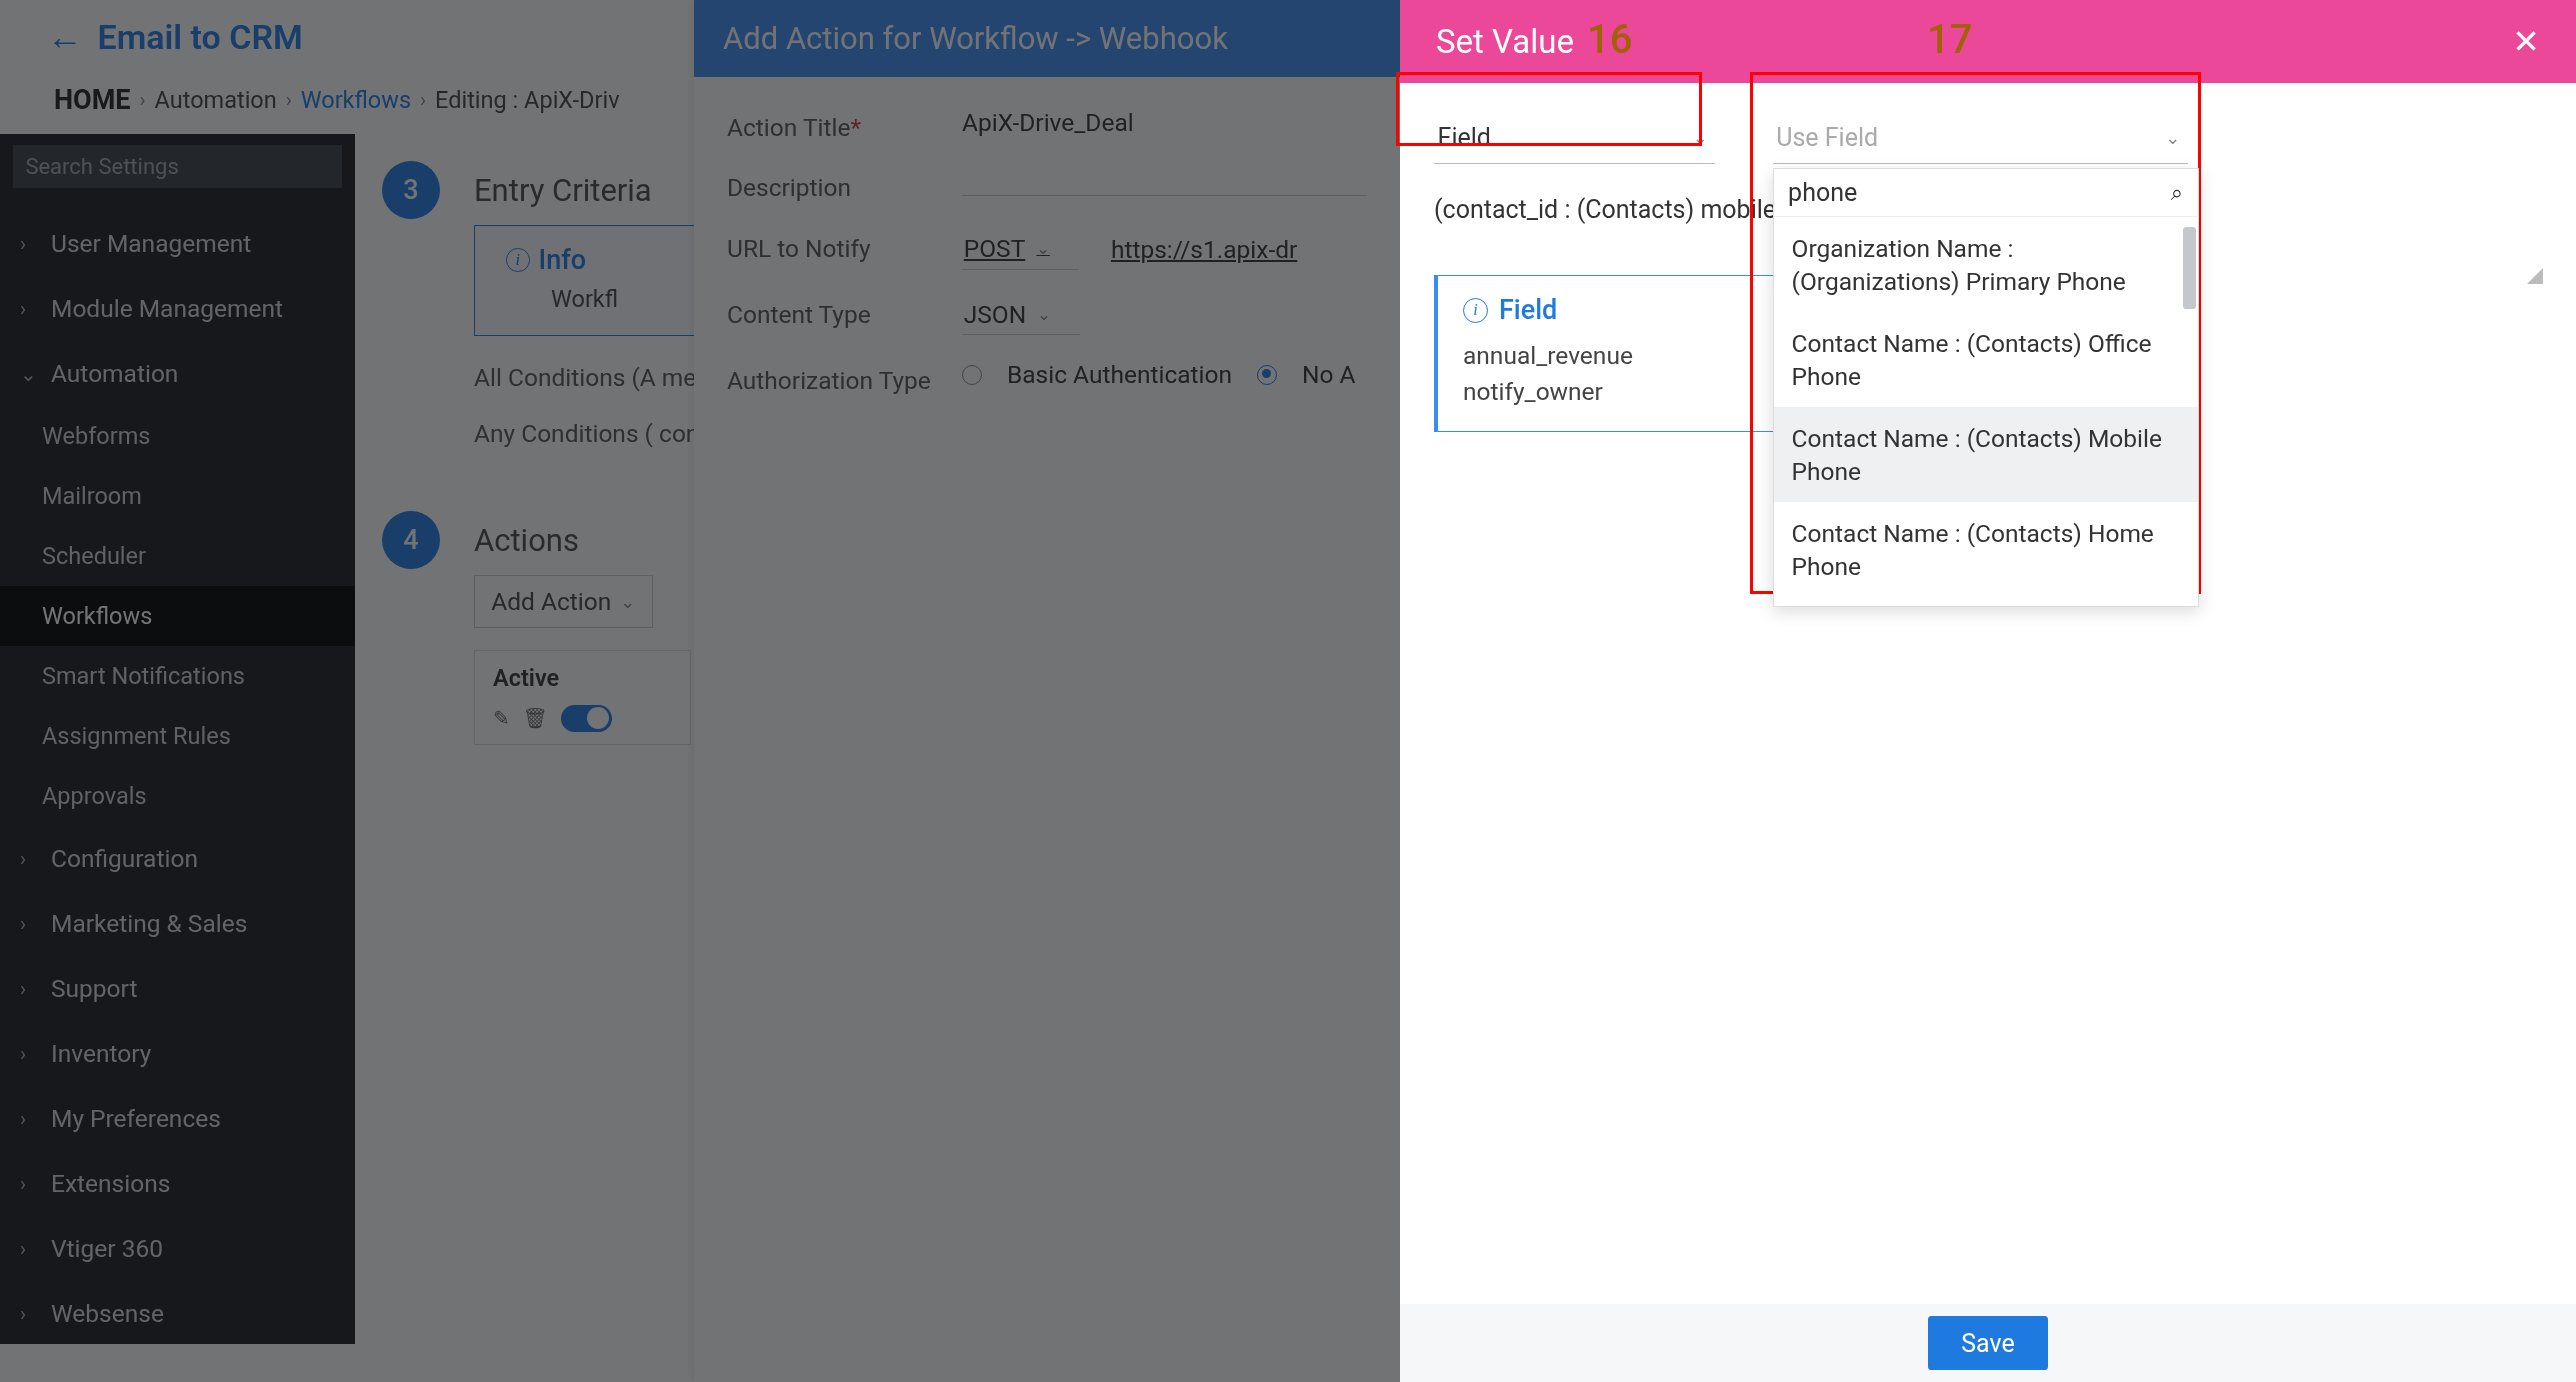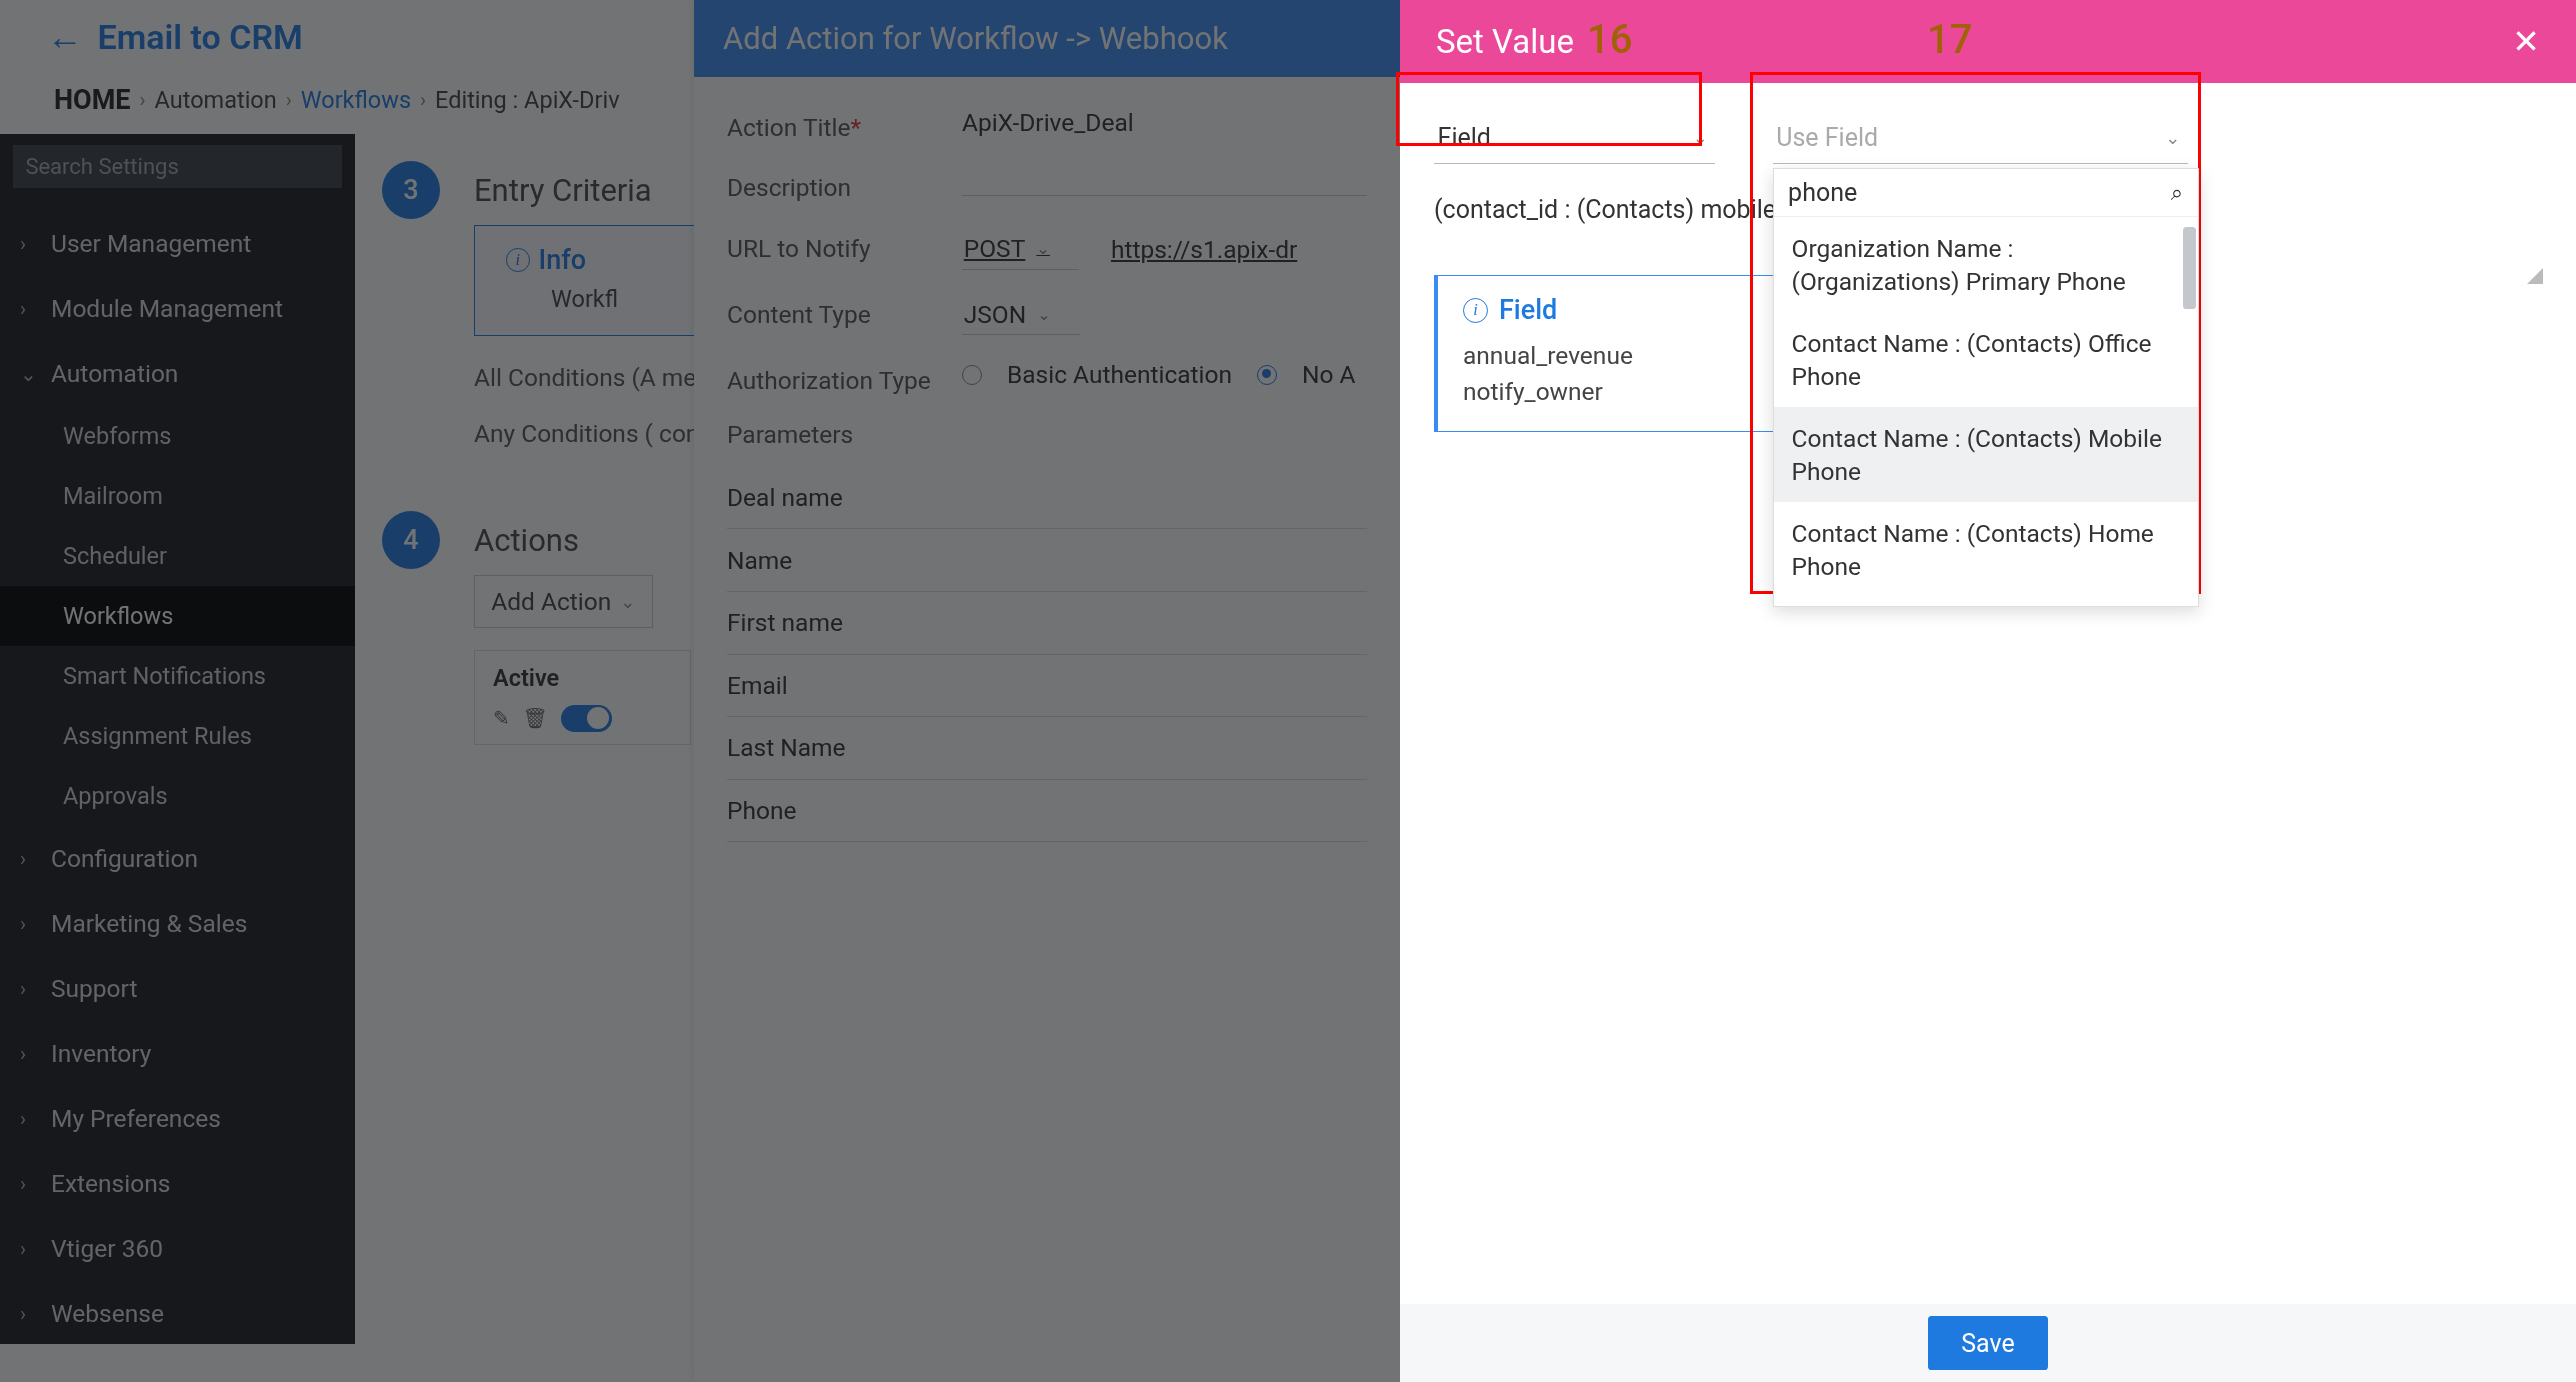--- a/index.html
+++ b/index.html
@@ -17,21 +17,21 @@
 .breadcrumb .crumb { color:#444; }
 .breadcrumb .crumb.link { color:#1f7ae0; }
 
 .body { display:flex; height:calc(100% - 172px); }
 
 .sidebar { width:355px; background:#1a1d21; color:#d0d3d7; height:100%; }
 .sidebar .search { margin:11px 12.7px; height:43px; background:#3a3f45; display:flex; align-items:center; padding:0 12.7px; color:#a5aab0; font-size:22px; }
 .nav { padding-top:12.7px; }
 .nav-row { display:flex; align-items:center; height:65px; padding:0 20px; font-size:24.5px; color:#d7dadd; cursor:pointer; }
 .nav-row .chev { width:31px; color:#aeb3b8; font-size:20px; }
-.nav-row.sub { padding-left:63px; font-size:23.5px; color:#cfd2d6; height:60px; }
+.nav-row.sub { padding-left:42px; font-size:23.5px; color:#cfd2d6; height:60px; }
 .nav-row.active { background:#000; color:#fff; }
 
 .main { flex:1; background:#fff; position:relative; padding-left:27px; }
 .step { display:flex; align-items:flex-start; gap:34px; padding:18px 0 9px; }
 .step-circle { width:58px; height:58px; border-radius:50%; background:#1f7ae0; color:#fff; display:flex; align-items:center; justify-content:center; font-size:27px; font-weight:500; flex:none; margin-top:9px; }
 .step-body { flex:1; }
 .step-title { font-size:31px; color:#4a4a4a; margin:20px 0 16.3px; }
 .infobox { border:1.8px solid #1f7ae0; background:#f7fbff; padding:18px 31px 22px; display:inline-block; min-width:507px; }
 .infobox .hdr { color:#1f7ae0; font-size:27px; font-weight:500; display:flex; align-items:center; gap:9px; margin-bottom:7.2px; }
 .infobox .hdr .i-icon { width:23.5px; height:23.5px; border:1.8px solid #1f7ae0; border-radius:50%; display:flex; align-items:center; justify-content:center; font-size:16.3px; color:#1f7ae0; font-family:Georgia,serif; font-style:italic; }
@@ -258,31 +258,20 @@
     </div>
     <div class="fr">
       <div class="lab">Authorization Type</div>
       <div class="val radio-group">
         <span class="radio"></span>
         <span>Basic Authentication</span>
         <span class="radio sel-r"></span>
         <span>No A</span>
       </div>
     </div>
-    <div class="params">
-      <div class="plab">Parameters</div>
-      <div id="plist">
-          <div class="pval">Deal name</div>
-          <div class="pval">Name</div>
-          <div class="pval">First name</div>
-          <div class="pval">Email</div>
-          <div class="pval">Last Name</div>
-          <div class="pval">Phone</div>
-        </div>
-    </div>
   </div>
 </div>
 
 <div class="dim"></div>
 
 <div class="top-modal">
   <div class="th">
     <span>Set Value</span>
     <span class="close">✕</span>
   </div>

